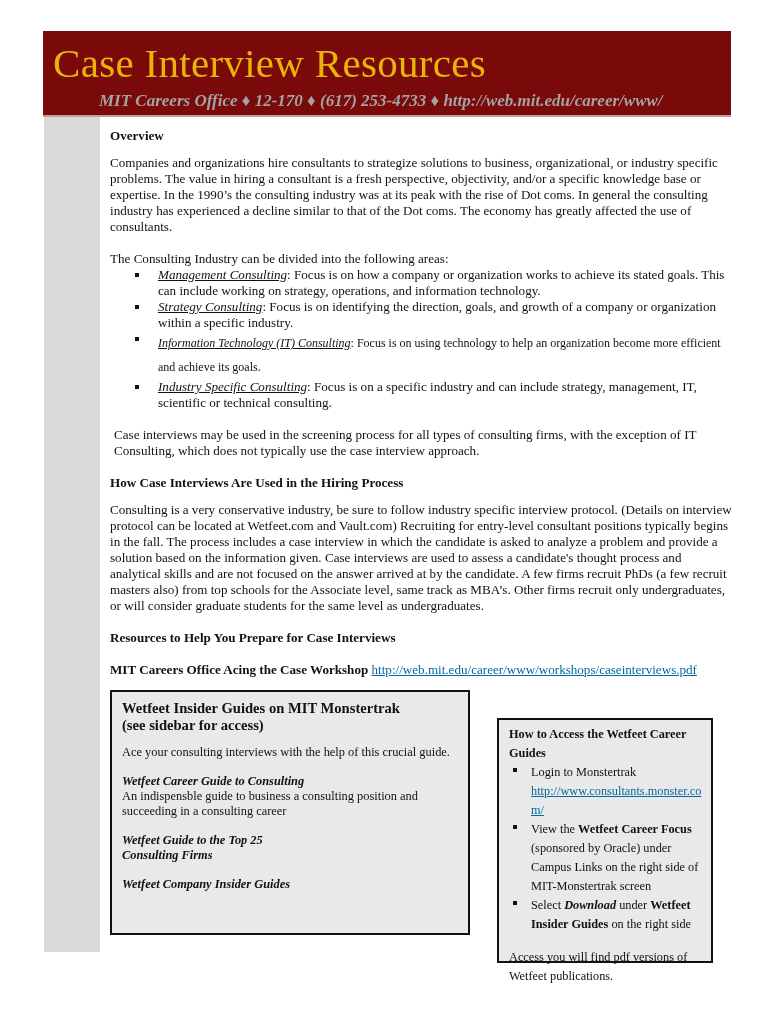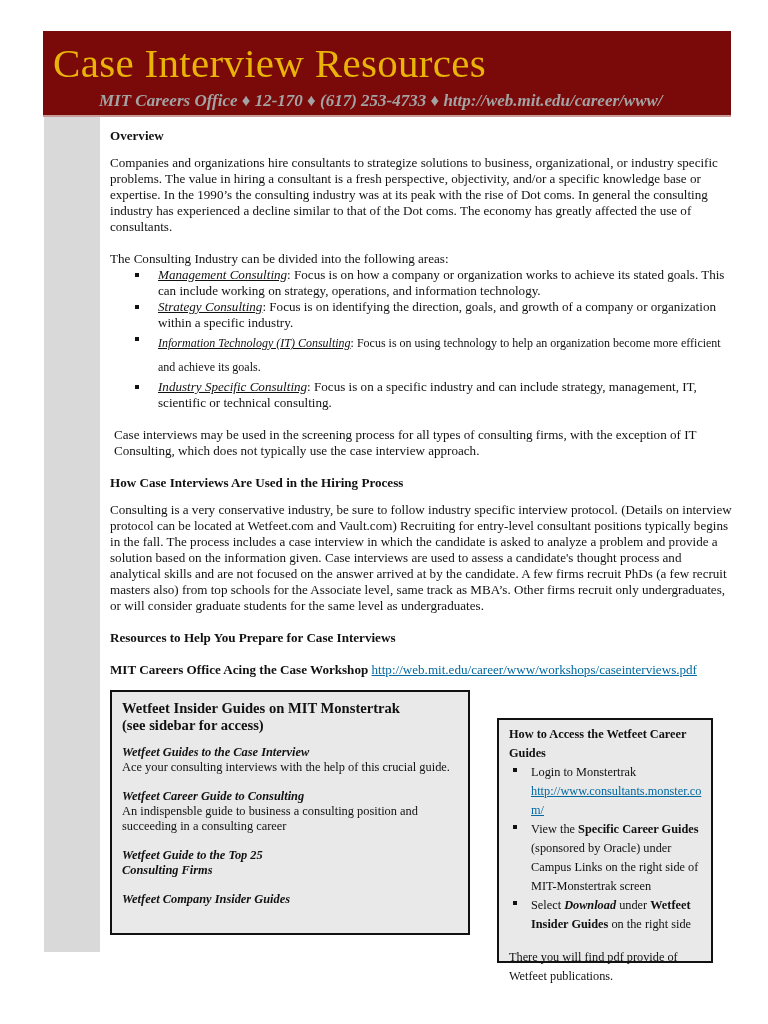--- a/index.html
+++ b/index.html
@@ -109,21 +109,20 @@
   <p>
     <span class="b">MIT Careers Office Acing the Case Workshop</span>
     <a class="link">http://web.mit.edu/career/www/workshops/caseinterviews.pdf</a>
   </p>
 </div>
 
 <div class="box-left">
   <div class="box-title">Wetfeet Insider Guides on MIT Monstertrak</div>
   <div class="box-title">(see sidebar for access)</div>
   <div style="height:11px"></div>
-  <div class="guide-title">Wetfeet Guides to the Case Interview</div>
   <div>Ace your consulting interviews with the help of this crucial guide.</div>
   <div style="height:14px"></div>
   <div class="guide-title">Wetfeet Career Guide to Consulting</div>
   <div>An indispensble guide to business a consulting position and succeeding in a consulting career</div>
   <div style="height:14px"></div>
   <div class="guide-title">Wetfeet Guide to the Top 25</div>
   <div class="guide-title">Consulting Firms</div>
   <div style="height:14px"></div>
   <div class="guide-title">Wetfeet Company Insider Guides</div>
 </div>
@@ -131,22 +130,22 @@
 <div class="box-right">
   <div class="box-title">How to Access the Wetfeet Career Guides</div>
   <ul>
     <li>
       <span class="bullet"></span>
       <span>Login to  Monstertrak</span><br>
       <a class="link" style="word-break: break-all;">http://www.consultants.monster.com/</a>
     </li>
     <li>
       <span class="bullet"></span>
-      <span>View the </span><span class="b">Specific Career Guides</span><span> (sponsored by Oracle) under Campus Links on the right side of MIT-Monstertrak screen</span>
+      <span>View the </span><span class="b">Wetfeet Career Focus</span><span> (sponsored by Oracle) under Campus Links on the right side of MIT-Monstertrak screen</span>
     </li>
     <li>
       <span class="bullet"></span>
       <span>Select </span><span class="bi">Download</span><span> under </span><span class="b">Wetfeet Insider Guides</span><span> on the right side</span>
     </li>
   </ul>
   <div style="height:14px"></div>
-  <div>There you will find pdf provide of Wetfeet publications.</div>
+  <div>Access you will find pdf versions of Wetfeet publications.</div>
 </div>
 
 </body></html>

